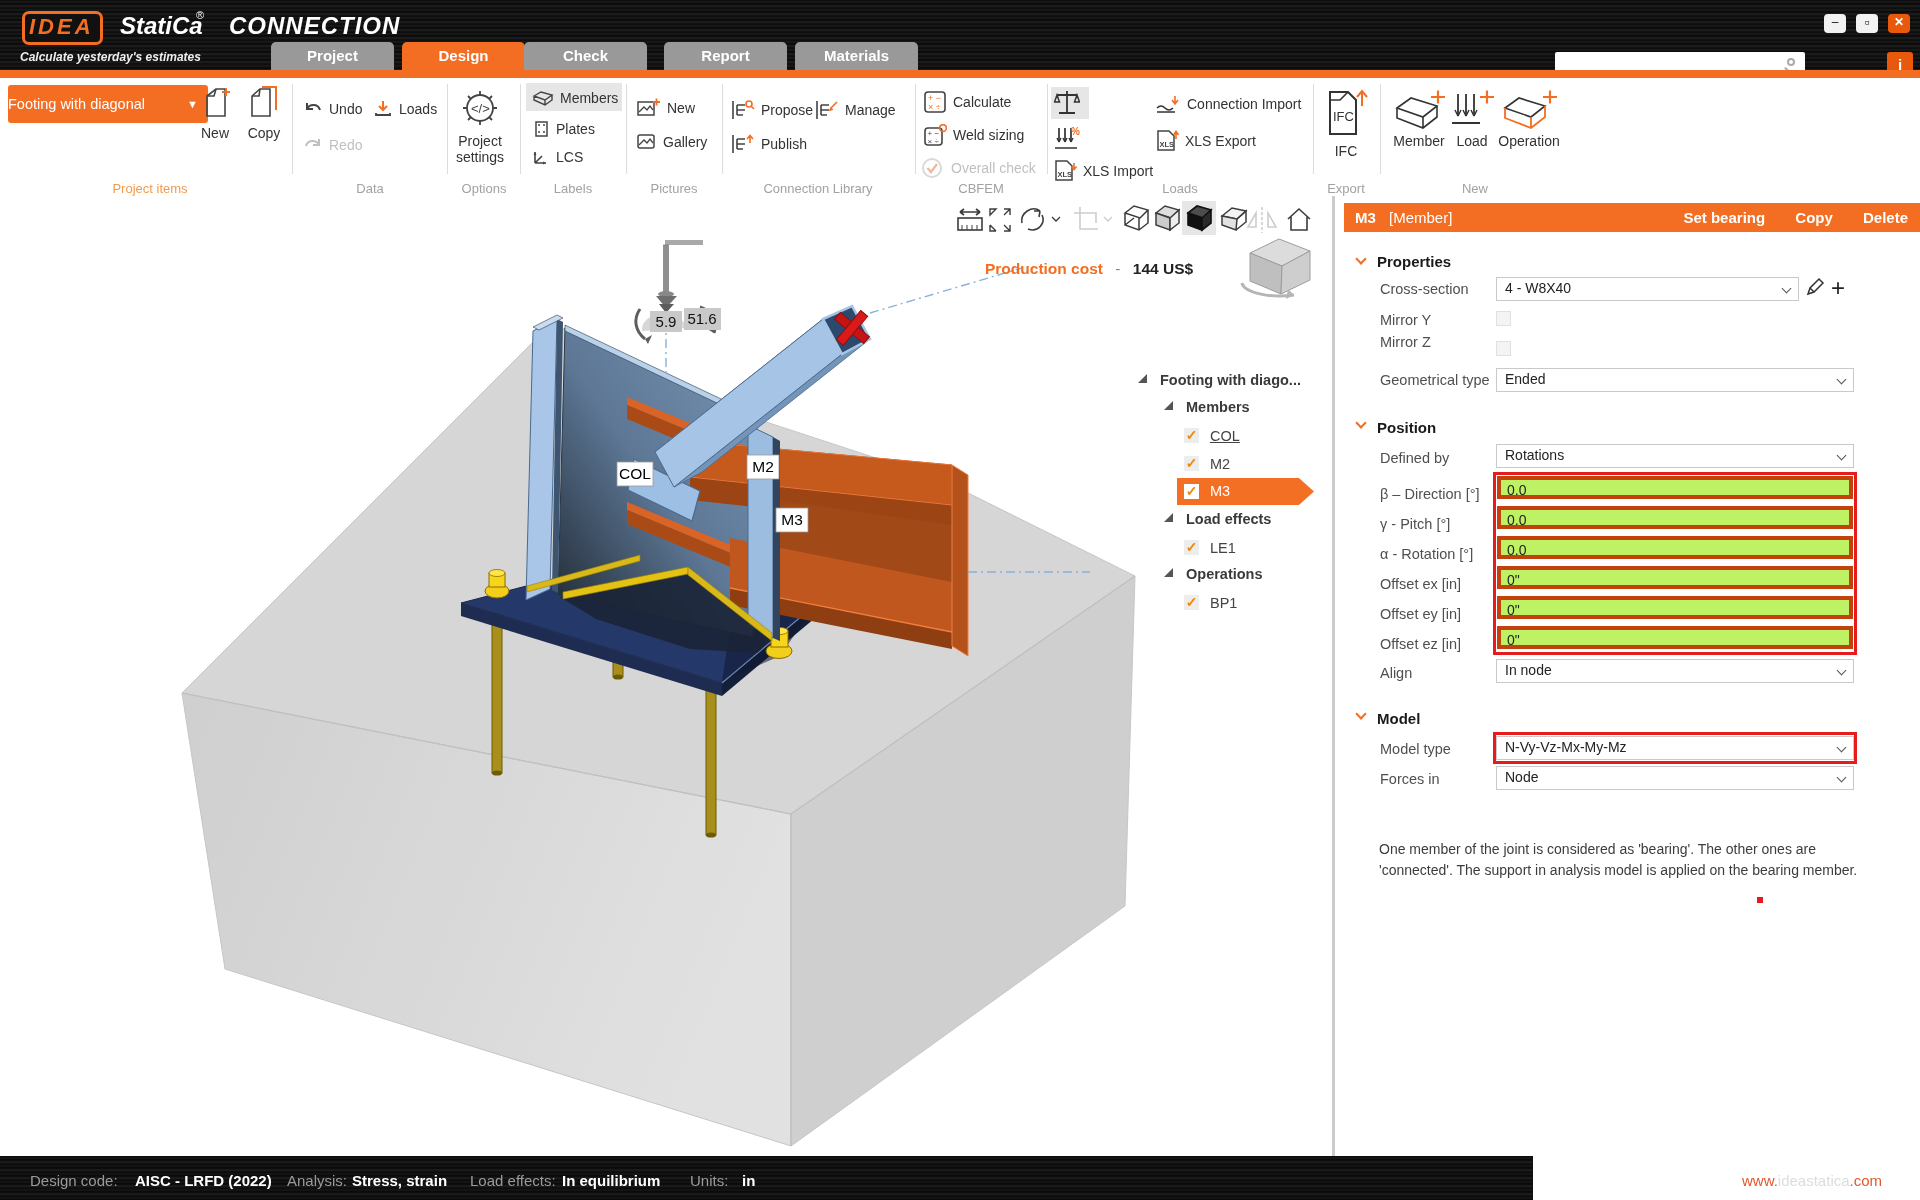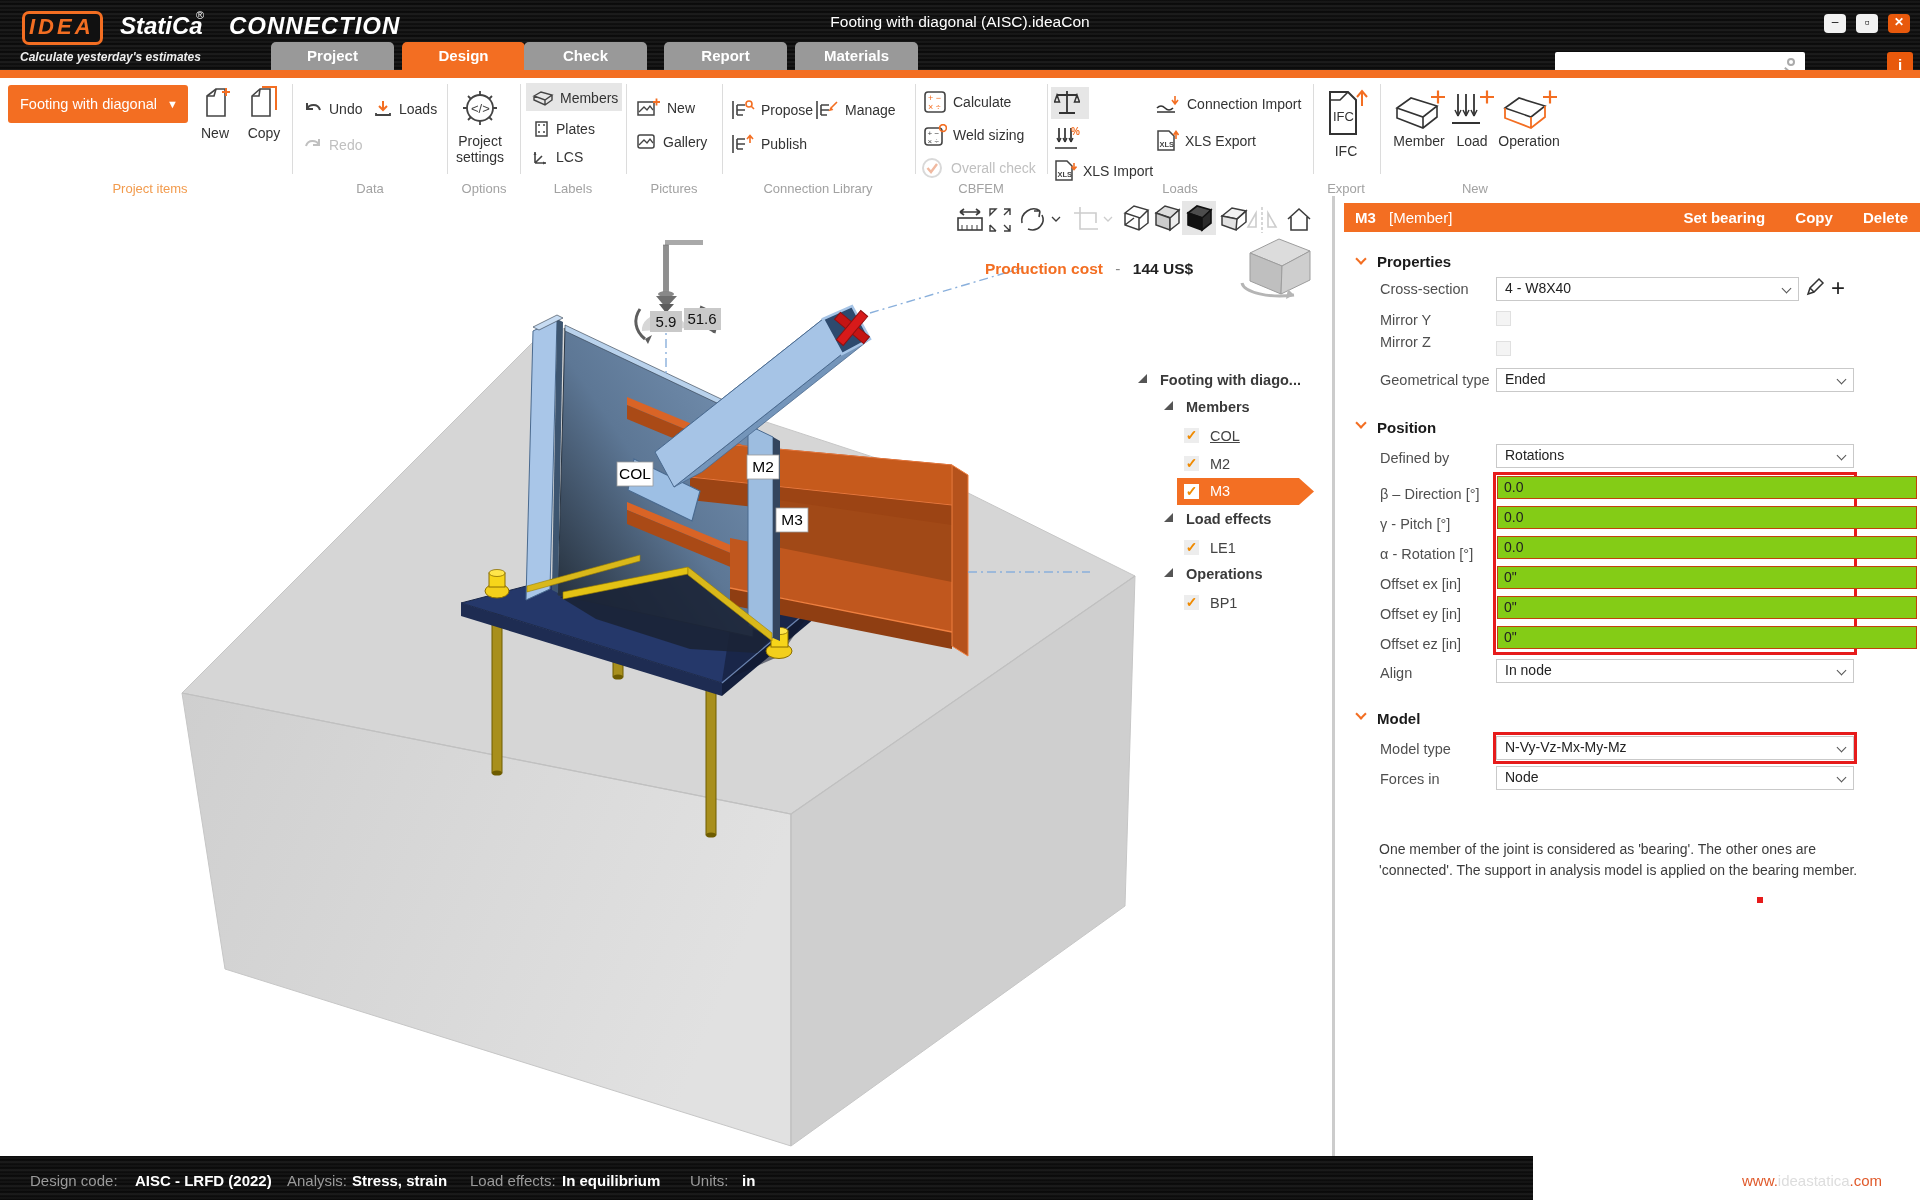--- a/index.html
+++ b/index.html
@@ -25,22 +25,22 @@
     color:#fff; font-weight:bold; font-size:15px; text-align:center; line-height:26px; }
   
   .tab { position:absolute; top:42px; height:28px; background:#999999; color:#fff; font-weight:bold; font-size:15px;
     text-align:center; line-height:28px; border-radius:5px 5px 0 0; width:123px; }
   .tab.active { background:#f36e22; }
   
   #ribbon { position:absolute; left:0; top:78px; width:1920px; height:118px; background:#fff; }
   .rdiv { position:absolute; top:6px; width:1px; height:90px; background:#dcdcdc; }
   .grouplabel { position:absolute; top:103px; width:160px; margin-left:-80px; text-align:center; font-size:13px; color:#a2a2a2; }
   .grouplabel.first { color:#f29b4d; }
-  .proj-btn { position:absolute; left:8px; top:7px; width:180px; height:38px; background:#f36e22; border-radius:3px;
-    color:#fff; font-size:14.5px; line-height:38px; padding-left:12px; }
+  .proj-btn { position:absolute; left:8px; top:7px; width:200px; height:38px; background:#f36e22; border-radius:3px;
+    color:#fff; font-size:14.5px; line-height:38px; padding-left:0; }
   .proj-btn .caret { position:absolute; right:10px; top:0; font-size:11px; }
   .ritem { position:absolute; font-size:14px; color:#333; white-space:nowrap; }
   .ritem .lbl { vertical-align:middle; }
   .ritem svg { vertical-align:middle; margin-right:6px; }
   .ritem.gray { color:#c0c0c0; }
   .bigitem { position:absolute; text-align:center; font-size:14px; color:#333; }
   .members-sel { position:absolute; left:526px; top:5px; width:96px; height:28px; background:#e6e6e6; }
   
   #viewport { position:absolute; left:0; top:196px; width:1333px; height:960px; background:#fff; }
   
@@ -61,22 +61,22 @@
   .phead .acts { position:absolute; right:12px; top:6px; font-weight:bold; }
   .phead .acts span { margin-left:26px; }
   .chev { position:absolute; width:8px; height:8px; border-right:2.4px solid #f36e22; border-bottom:2.4px solid #f36e22;
     transform:rotate(45deg); }
   .sect { position:absolute; font-weight:bold; font-size:15px; color:#1a1a1a; }
   .flabel { position:absolute; left:45px; font-size:14.5px; color:#4f4f4f; }
   .ctrl { position:absolute; left:161px; width:358px; height:24px; border:1px solid #c9c9c9; font-size:14px;
     color:#222; padding:2px 8px; background:#fff; }
   .ctrl .dchev { position:absolute; right:8px; top:7px; width:7px; height:7px; border-right:1.8px solid #555;
     border-bottom:1.8px solid #555; transform:rotate(45deg); }
-  .inp { position:absolute; left:162px; width:420px; height:23px; border:1px solid #c2410c; font-size:14px;
-    color:#222; padding:2px 6px; background:#84cc16; }
+  .inp { position:absolute; left:162px; width:356px; height:23px; border:4px solid #c2410c; font-size:14px;
+    color:#222; padding:2px 6px; background:#bef264; }
   .pcb { position:absolute; left:161px; width:15px; height:15px; background:#f4f4f4; border:1px solid #e0e0e0; }
   .redrect { position:absolute; border:3px solid #e61b1b; }
   .note { position:absolute; left:44px; font-size:14px; color:#3c3c3c; }
   .reddot { position:absolute; left:422px; top:701px; width:6px; height:6px; background:#e61b1b; }
   
   #statusbar { position:absolute; left:0; top:1156px; width:1533px; height:44px;
     background:repeating-linear-gradient(180deg,#090909 0,#181818 2px,#060606 4px,#202020 6px,#0b0b0b 8px); font-size:15px; }
   #statusbar > span { position:absolute; top:16px; white-space:nowrap; }
   #statusbar span span { position:static; }
   .sgray { color:#9a9a9a; }
@@ -85,21 +85,20 @@
 </style>
 </head>
 <body>
 
 <div id="titlebar">
   <span class="logo-idea">IDEA</span>
   <span class="logo-statica">StatiCa</span>
   <span class="logo-r">®</span>
   <span class="logo-app">CONNECTION</span>
   <span class="tagline">Calculate yesterday's estimates</span>
-  <span class="win-title">Footing with diagonal (AISC).ideaCon</span>
   <span class="winbtn" style="left:1824px;">–</span>
   <span class="winbtn" style="left:1856px; font-size:14px;">▫</span>
   <span class="winbtn close" style="left:1888px;">✕</span>
   <span class="searchbox">
       <span class="mag"></span>
     </span>
   <span class="infobtn">i</span>
 </div>
 <div id="orange-strip"></div>
 

